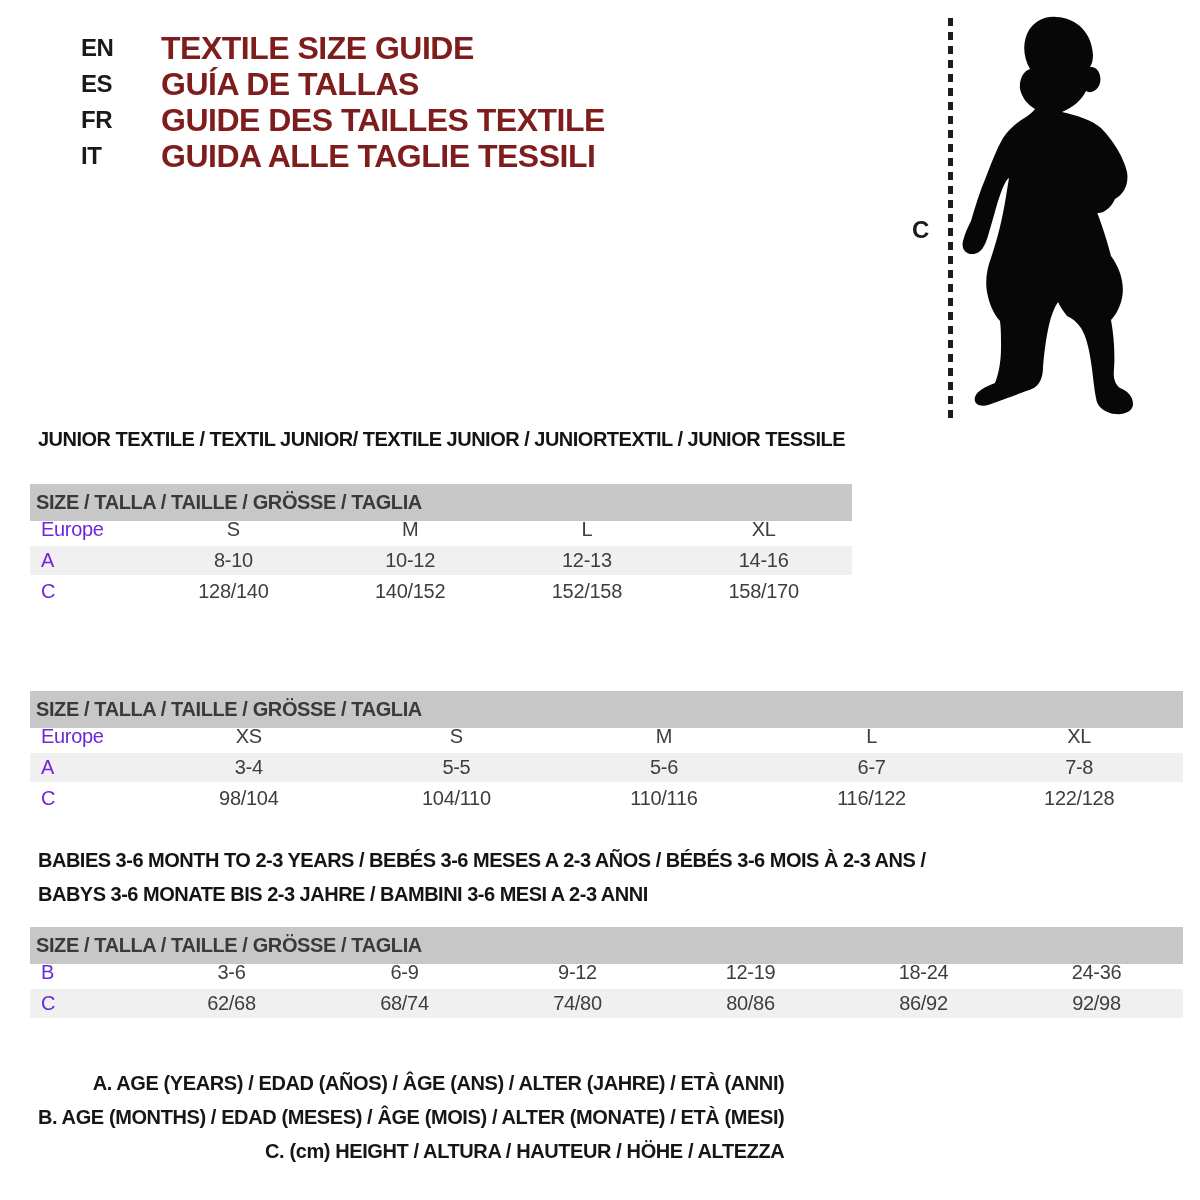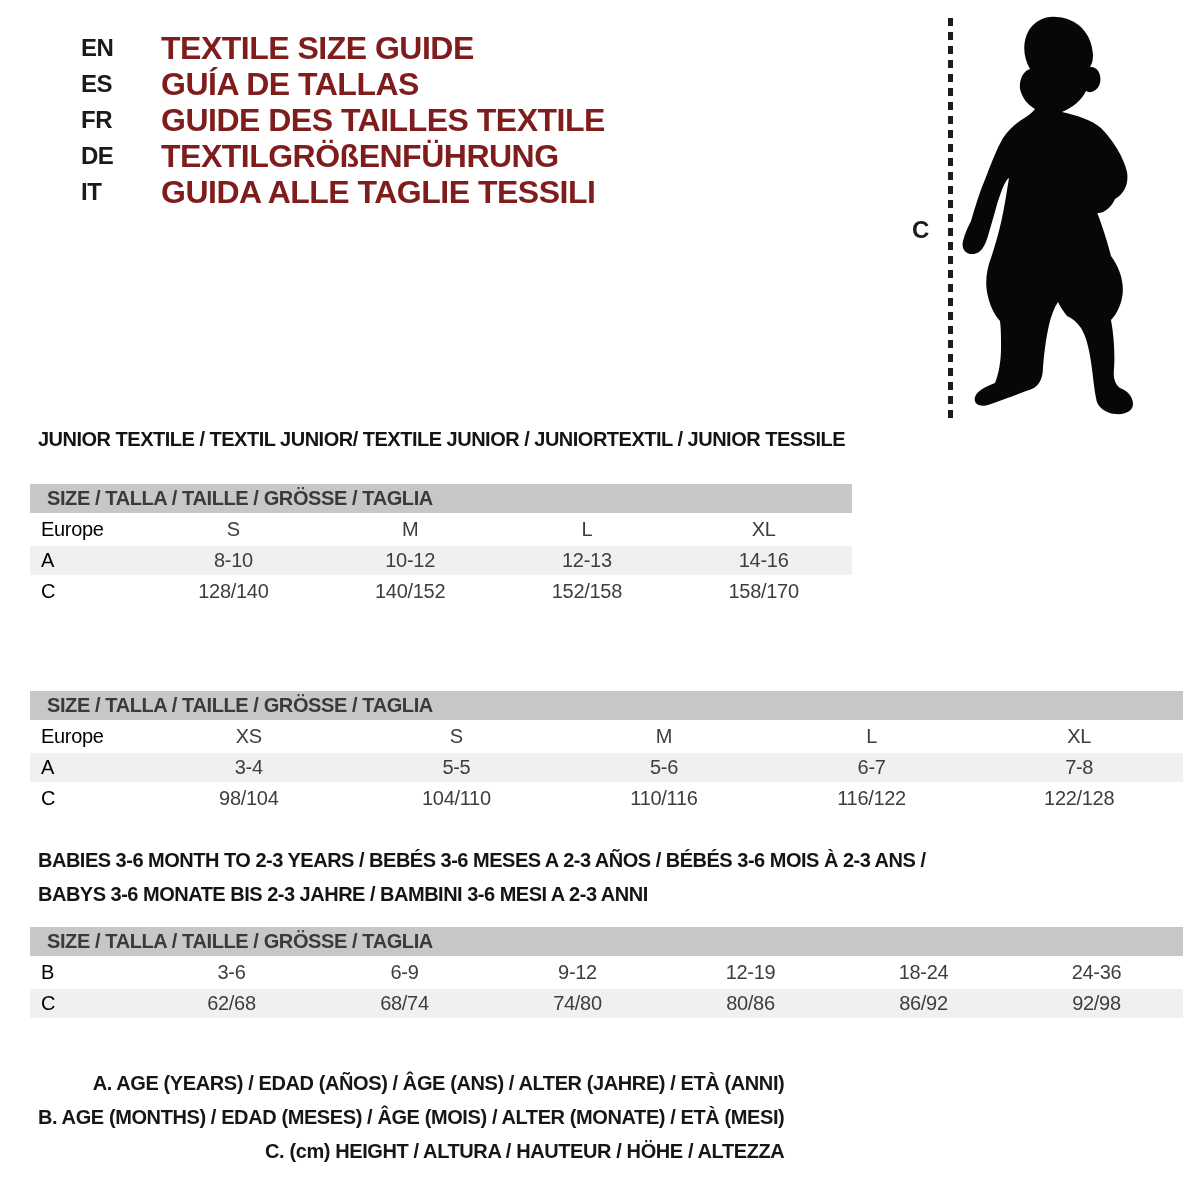--- a/index.html
+++ b/index.html
@@ -19,28 +19,28 @@
   }
   .measure-label{position:absolute;left:912px;top:216px;font-size:24px;font-weight:700;color:#1a1a1a;}
   .toddler-svg{position:absolute;left:952px;top:12px;width:192px;height:410px;}
   
   .section-title{
     position:absolute;left:38px;font-size:20px;font-weight:700;letter-spacing:-0.5px;
     color:#141414;white-space:nowrap;
   }
   .section-title .sub{font-size:13px;vertical-align:-4px;font-weight:700;}
   .size-bar{
-    position:absolute;left:30px;height:29px;background:#c7c7c7;
-    display:flex;align-items:center;padding-left:17px;box-sizing:border-box;
+    position:absolute;left:30px;height:37px;background:#c7c7c7;
+    display:flex;align-items:center;padding-left:6px;box-sizing:border-box;
     font-size:20px;font-weight:700;letter-spacing:-0.4px;color:#3a3a3a;white-space:nowrap;
   }
   .tbl{position:absolute;left:30px;}
   .tr{display:flex;height:29px;margin-bottom:2px;align-items:center;}
   .tr.shaded{background:#f0f0f0;}
-  .tl{width:115px;padding-left:11px;box-sizing:border-box;font-size:20px;color:#000000;letter-spacing:-0.3px;}
+  .tl{width:115px;padding-left:11px;box-sizing:border-box;font-size:20px;color:#6d28d9;letter-spacing:-0.3px;}
   .td{flex:1;text-align:center;font-size:20px;color:#3e3e3e;letter-spacing:-0.3px;}
   
   .legend{position:absolute;left:38px;top:1066px;text-align:right;}
   .legend-line{font-size:20px;font-weight:700;letter-spacing:-0.4px;color:#161616;height:34px;line-height:34px;white-space:nowrap;}
 </style>
 </head>
 <body>
 
 <div class="page">
 
@@ -49,24 +49,20 @@
       <span class="lang-code">EN</span>
       <span class="lang-title">TEXTILE SIZE GUIDE</span>
     </div>
     <div class="lang-row">
       <span class="lang-code">ES</span>
       <span class="lang-title">GUÍA DE TALLAS</span>
     </div>
     <div class="lang-row">
       <span class="lang-code">FR</span>
       <span class="lang-title">GUIDE DES TAILLES TEXTILE</span>
-    </div>
-    <div class="lang-row">
-      <span class="lang-code">DE</span>
-      <span class="lang-title">TEXTILGRÖßENFÜHRUNG</span>
     </div>
     <div class="lang-row">
       <span class="lang-code">IT</span>
       <span class="lang-title">GUIDA ALLE TAGLIE TESSILI</span>
     </div>
   </div>
 
   <div class="measure-line"></div>
   <div class="measure-label">C</div>
   <svg class="toddler-svg" viewBox="952 12 192 410" xmlns="http://www.w3.org/2000/svg" aria-hidden="true">

